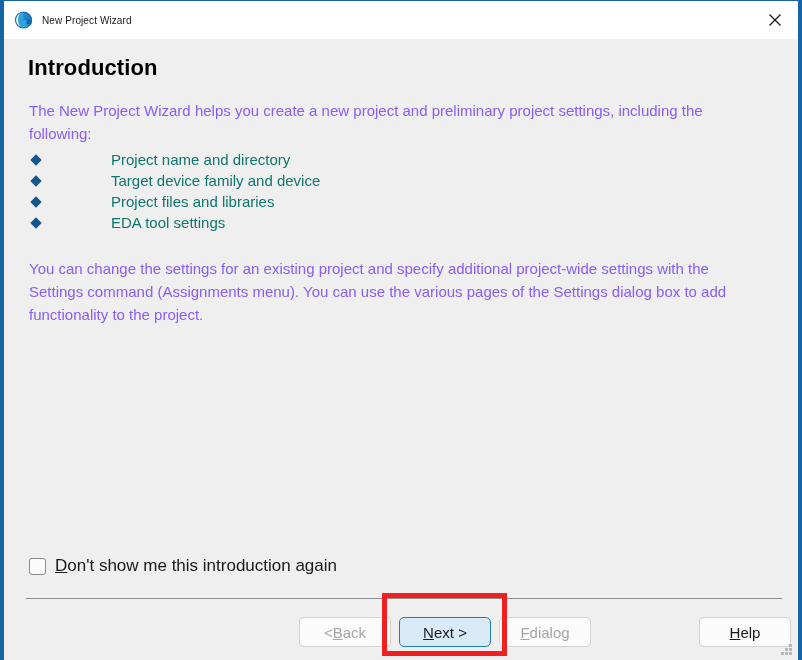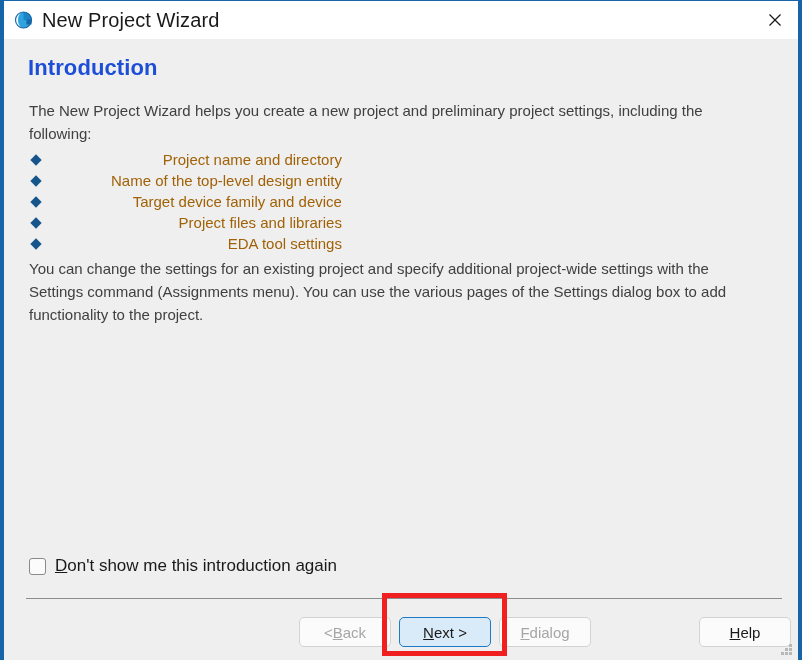--- a/index.html
+++ b/index.html
@@ -40,21 +40,21 @@
   }
   #title-icon {
     width: 20px;
     height: 20px;
     margin-left: 10px;
     margin-right: 8px;
     flex: 0 0 auto;
     position: relative;
   }
   #title-text {
-    font-size: 20px;
+    font-size: 10px;
     color: #1a1a1a;
     letter-spacing: 0.1px;
     white-space: nowrap;
   }
   #close-button {
     position: absolute;
     right: 0; top: 0;
     width: 46px;
     height: 38px;
     display: flex;
@@ -74,28 +74,28 @@
     background: #efefef;
     box-sizing: border-box;
   }
 
   #page-title {
     position: absolute;
     left: 24px;
     top: 16px;
     font-size: 22px;
     font-weight: bold;
-    color: #1d4ed8;
+    color: #000000;
     letter-spacing: 0.1px;
   }
 
   .body-text {
     position: absolute;
     font-size: 15px;
-    color: #404040;
+    color: #8b5cf6;
     line-height: 23px;
   }
   #intro-paragraph {
     left: 25px;
     top: 60px;
     width: 706px;
   }
   #closing-paragraph {
     left: 25px;
     top: 218px;
@@ -108,22 +108,21 @@
     top: 110px;
     margin: 0;
     padding: 0;
     list-style: none;
   }
   #bullet-list li {
     display: flex;
     align-items: center;
     height: 21px;
     font-size: 15px;
-    color: #a16207;
-    justify-content: space-between;
+    color: #0f766e;
   }
   .bullet-diamond {
     width: 8px;
     height: 8px;
     background: #15558c;
     transform: rotate(45deg);
     flex: 0 0 auto;
     margin-left: 3px;
   }
   .bullet-label { margin-left: 71px; white-space: nowrap; }
@@ -256,24 +255,20 @@
   <div id="content">
 
     <div id="page-title">Introduction</div>
 
     <div id="intro-paragraph" class="body-text">The New Project Wizard helps you create a new project and preliminary project settings, including the following:</div>
 
     <ul id="bullet-list">
       <li>
         <span class="bullet-diamond"></span>
         <span class="bullet-label">Project name and directory</span>
-      </li>
-      <li>
-        <span class="bullet-diamond"></span>
-        <span class="bullet-label">Name of the top-level design entity</span>
       </li>
       <li>
         <span class="bullet-diamond"></span>
         <span class="bullet-label">Target device family and device</span>
       </li>
       <li>
         <span class="bullet-diamond"></span>
         <span class="bullet-label">Project files and libraries</span>
       </li>
       <li>

